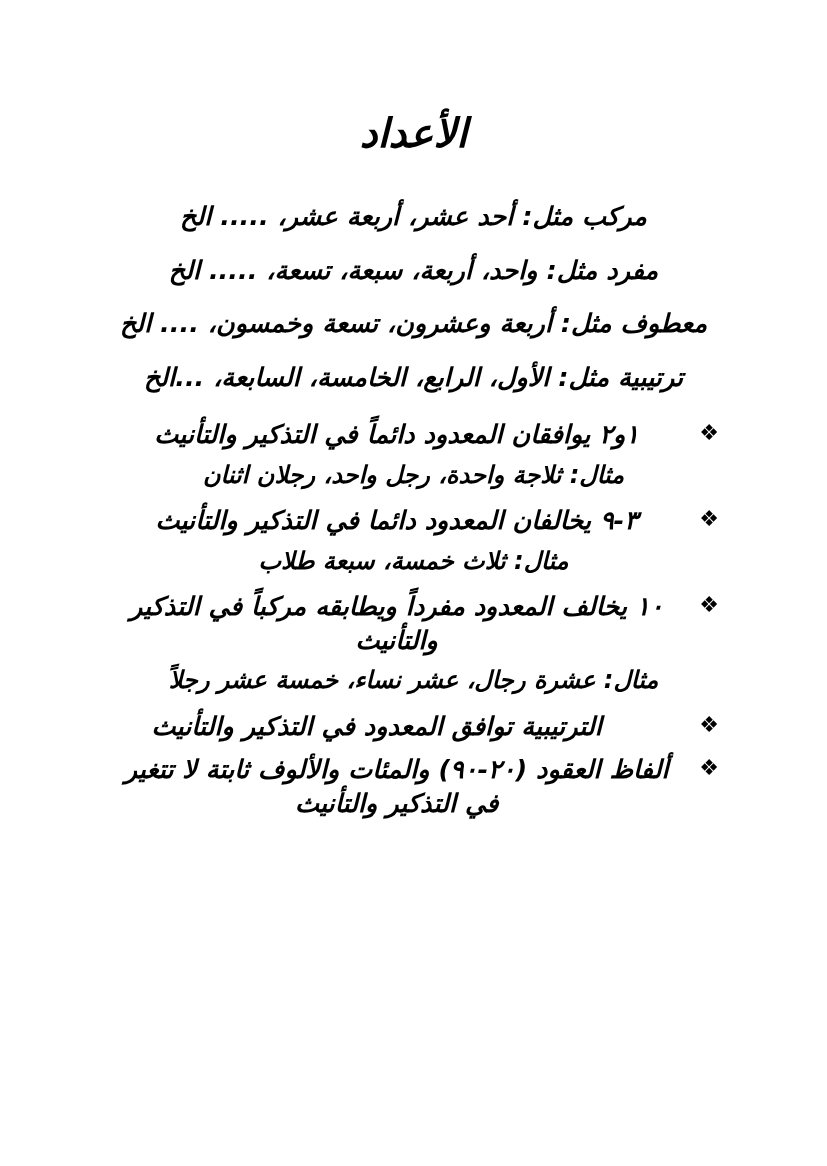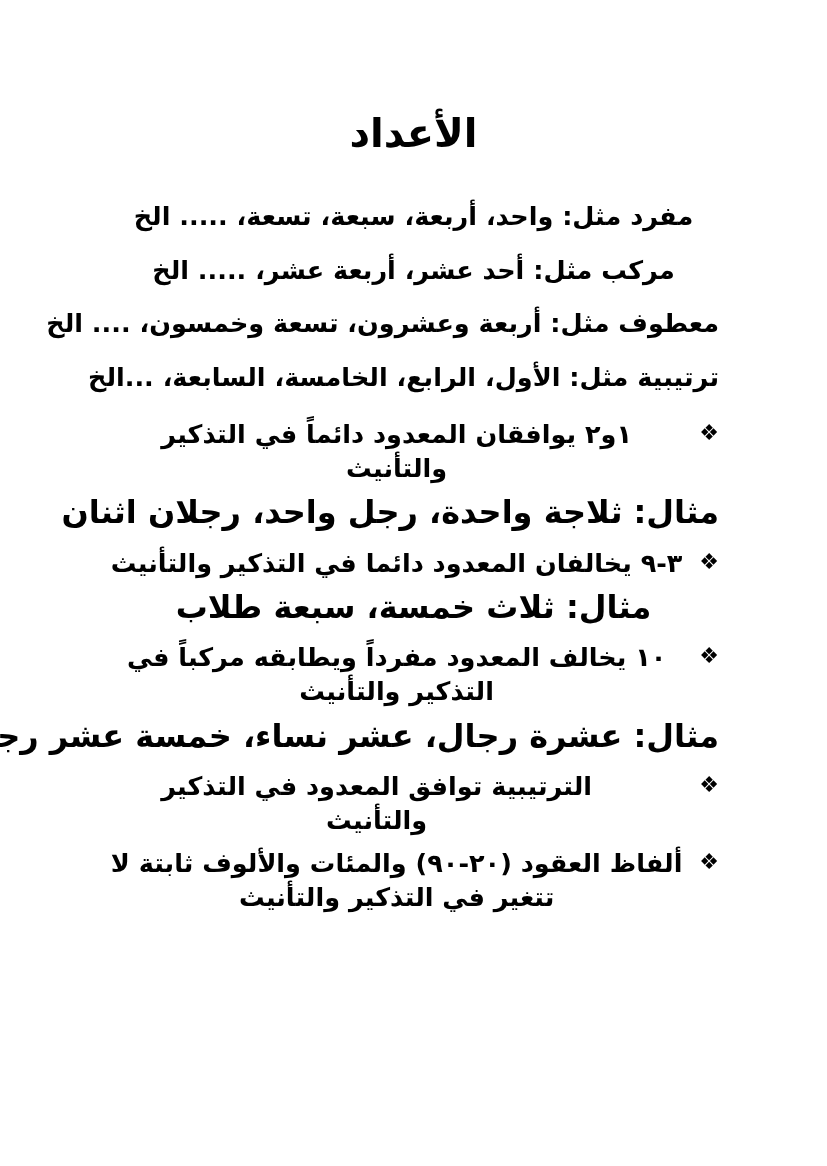--- a/index.html
+++ b/index.html
@@ -22,20 +22,21 @@
     box-sizing: border-box;
     padding: 0;
     position: relative;
     display: flex;
     flex-direction: column;
   }
 
   .content {
     padding: 108px 108px 16px 108px;
     flex: 1 1 auto;
+    font-style: italic;
   }
 
   .doc-title {
     text-align: center;
     font-size: 40px;
     font-weight: bold;
     line-height: 1.25;
     margin: 0 0 46px 0;
     letter-spacing: 0;
   }
@@ -75,21 +76,21 @@
     line-height: 1.32;
     text-align: center;
   }
 
   .bullet-text.wide-gap {
     text-align: center;
     padding-right: 40px;
   }
 
   .example {
-    font-size: 32px;
+    font-size: 24px;
     font-weight: bold;
     line-height: 1.1;
     margin: 6px 0 16px 0;
     text-align: center;
     white-space: nowrap;
   }
 
   .page-number {
     position: absolute;
     bottom: 38px;
@@ -104,22 +105,22 @@
 </style>
 </head>
 <body>
 
 <div class="page">
 
   <div class="content">
 
     <h1 class="doc-title">الأعداد</h1>
 
+    <p class="line">مركب مثل: أحد عشر، أربعة عشر، ..... الخ</p>
     <p class="line">مفرد مثل: واحد، أربعة، سبعة، تسعة، ..... الخ</p>
-    <p class="line">مركب مثل: أحد عشر، أربعة عشر، ..... الخ</p>
     <p class="line">معطوف مثل: أربعة وعشرون، تسعة وخمسون، .... الخ</p>
     <p class="line">ترتيبية مثل: الأول، الرابع، الخامسة، السابعة، ...الخ</p>
 
     <div class="bullet-item">
       <span class="bullet-glyph">❖</span>
       <span class="bullet-text">١و٢ يوافقان المعدود دائماً في التذكير والتأنيث</span>
     </div>
     <p class="example">مثال: ثلاجة واحدة، رجل واحد، رجلان اثنان</p>
 
     <div class="bullet-item">

